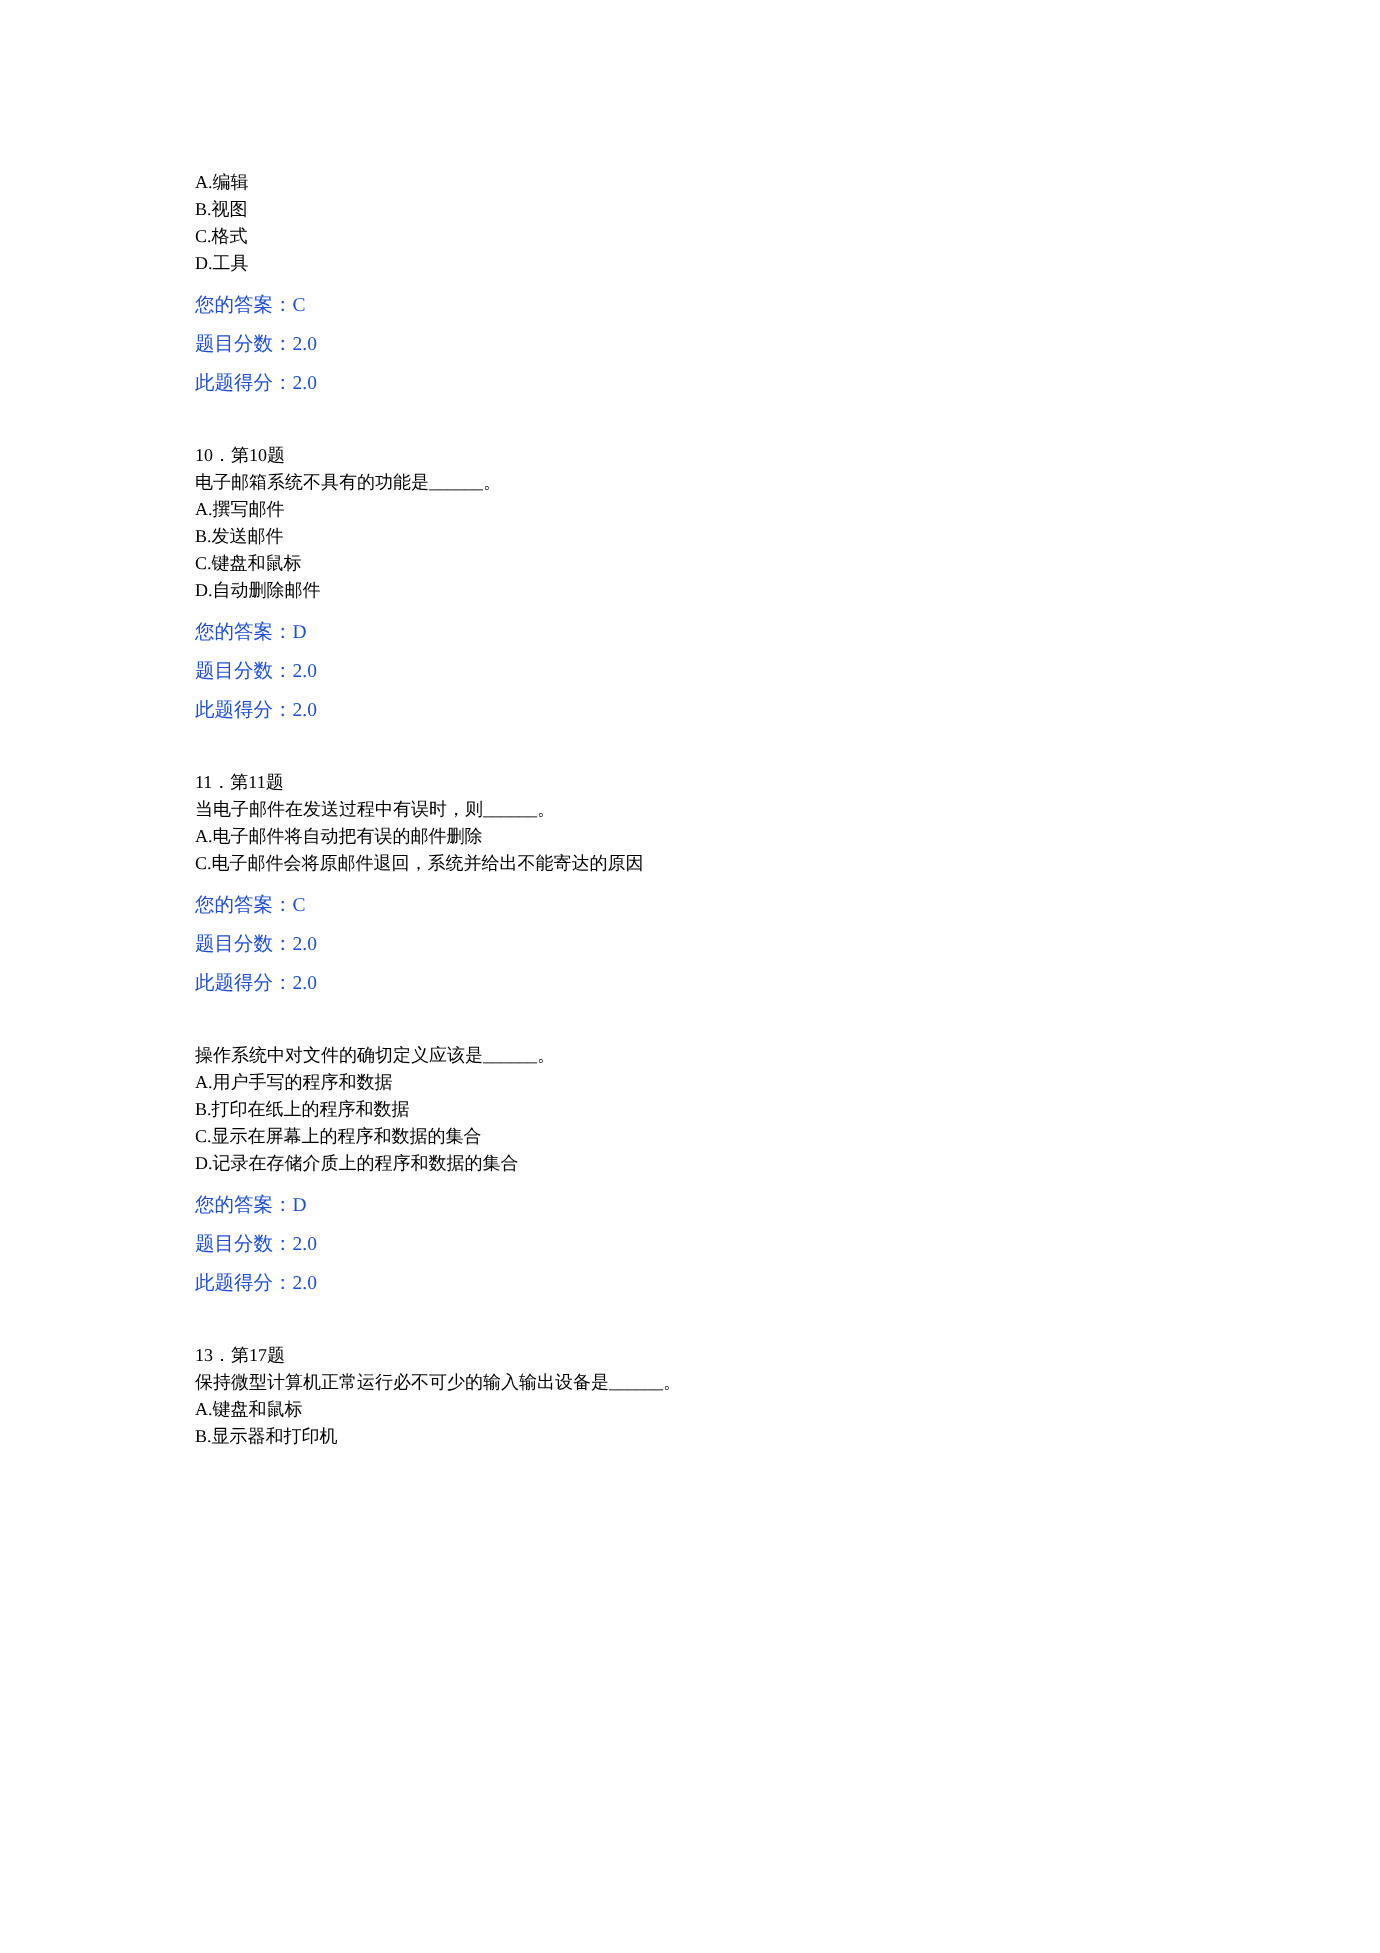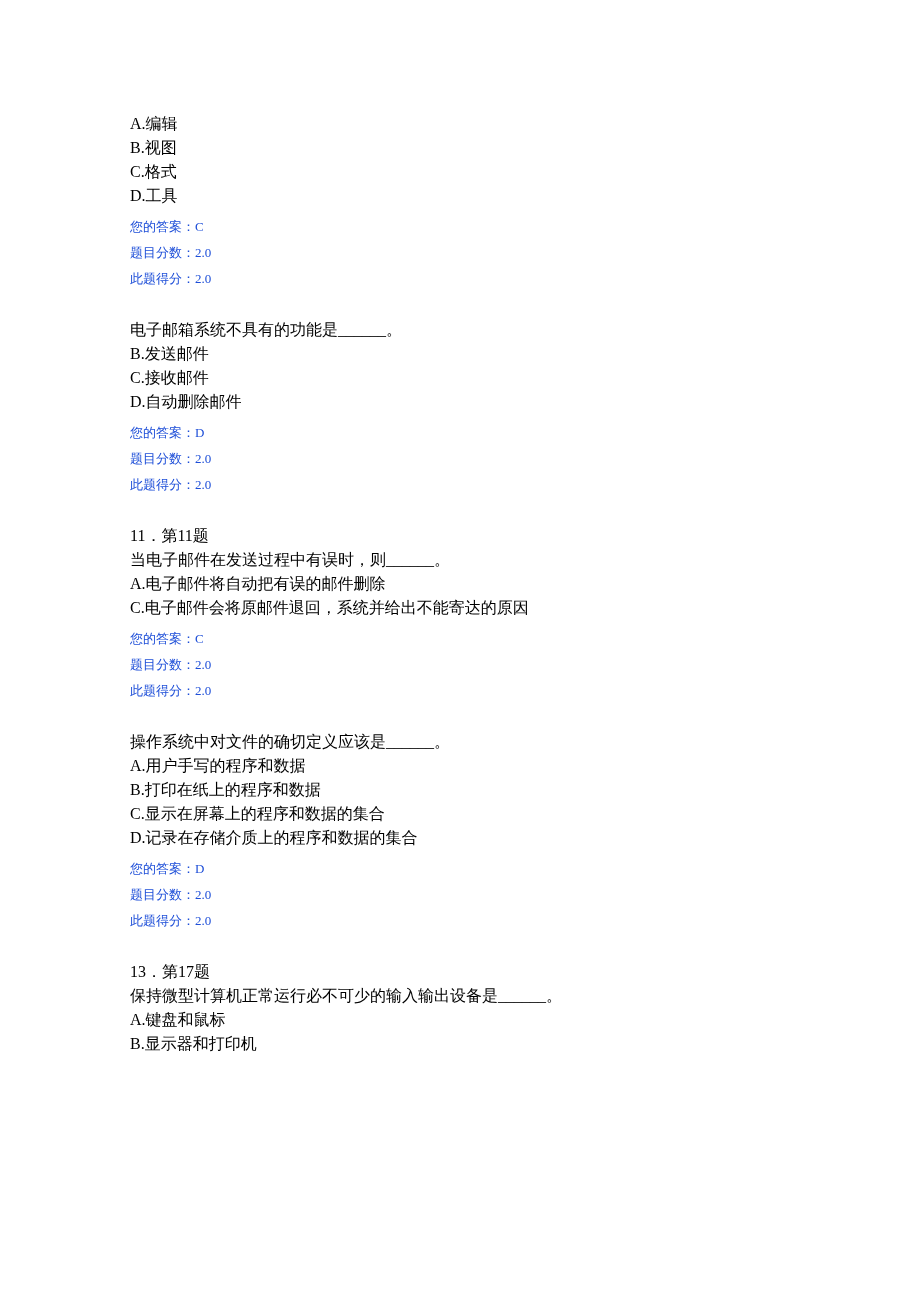--- a/index.html
+++ b/index.html
@@ -12,21 +12,21 @@
     padding: 112px 0 60px 130px;
     font-family: "SimSun", "宋体", serif;
     font-size: 16px;
     color: #000000;
     line-height: 1.5;
   }
   .question {
     margin-bottom: 26px;
   }
   .q-line {
-    font-size: 16px;
+    font-size: 12px;
     color: #000000;
   }
   .meta {
     font-size: 13px;
     color: #1d4ed8;
     margin-top: 6px;
     line-height: 2.0;
   }
   .meta-line {
     display: block;
@@ -43,23 +43,25 @@
     <div class="q-line">C.格式</div>
     <div class="q-line">D.工具</div>
     <div class="meta">
       <span class="meta-line">您的答案：C</span>
       <span class="meta-line">题目分数：2.0</span>
       <span class="meta-line">此题得分：2.0</span>
     </div>
   </div>
 
   <div class="question">
+    <div class="q-line">10．第10题</div>
     <div class="q-line">电子邮箱系统不具有的功能是______。</div>
+    <div class="q-line">A.撰写邮件</div>
     <div class="q-line">B.发送邮件</div>
-    <div class="q-line">C.接收邮件</div>
+    <div class="q-line">C.键盘和鼠标</div>
     <div class="q-line">D.自动删除邮件</div>
     <div class="meta">
       <span class="meta-line">您的答案：D</span>
       <span class="meta-line">题目分数：2.0</span>
       <span class="meta-line">此题得分：2.0</span>
     </div>
   </div>
 
   <div class="question">
     <div class="q-line">11．第11题</div>

